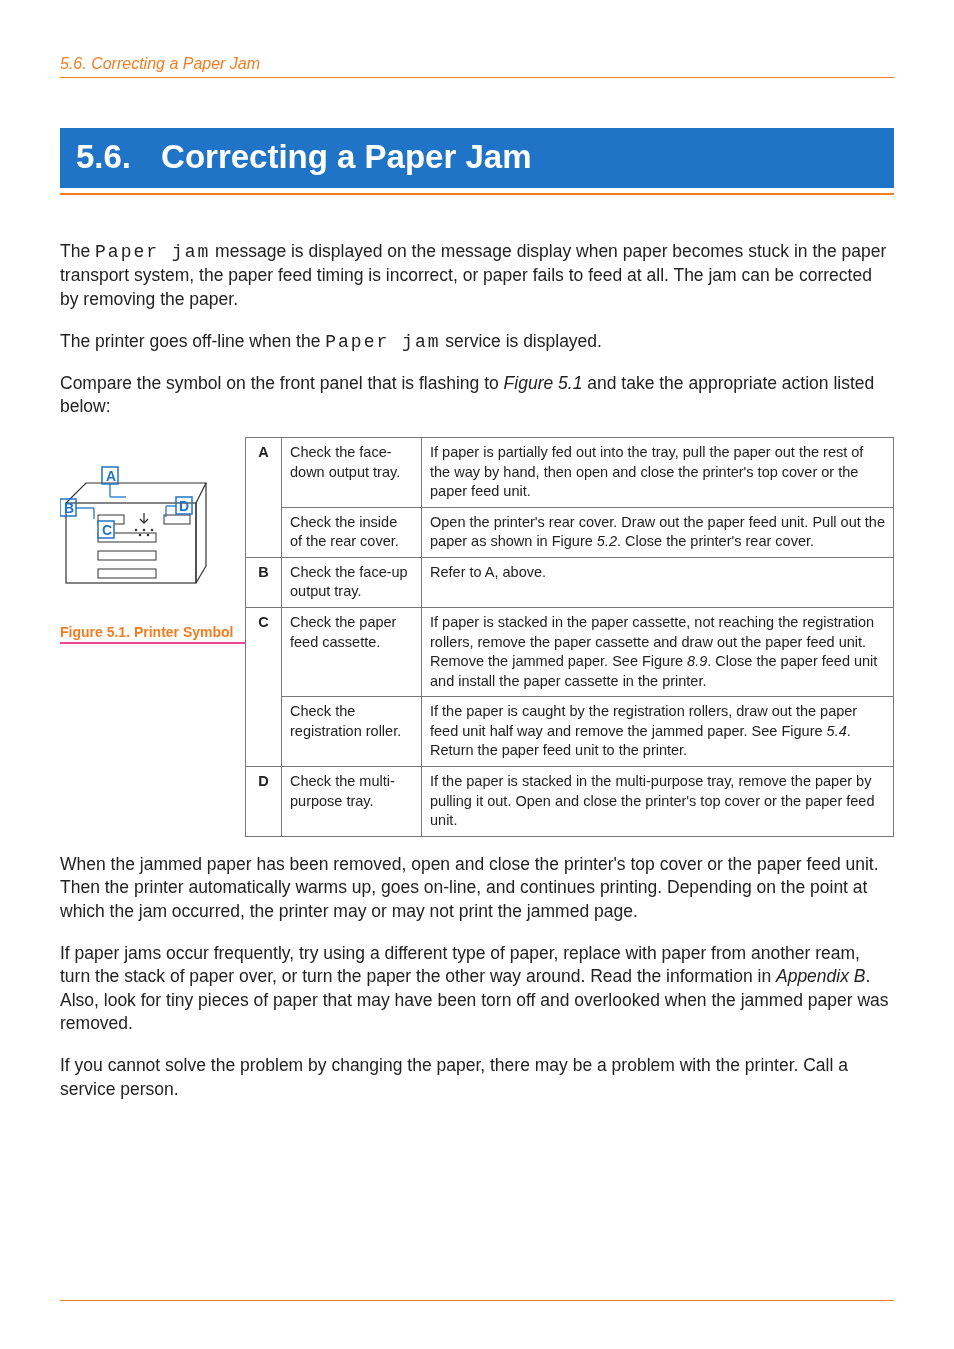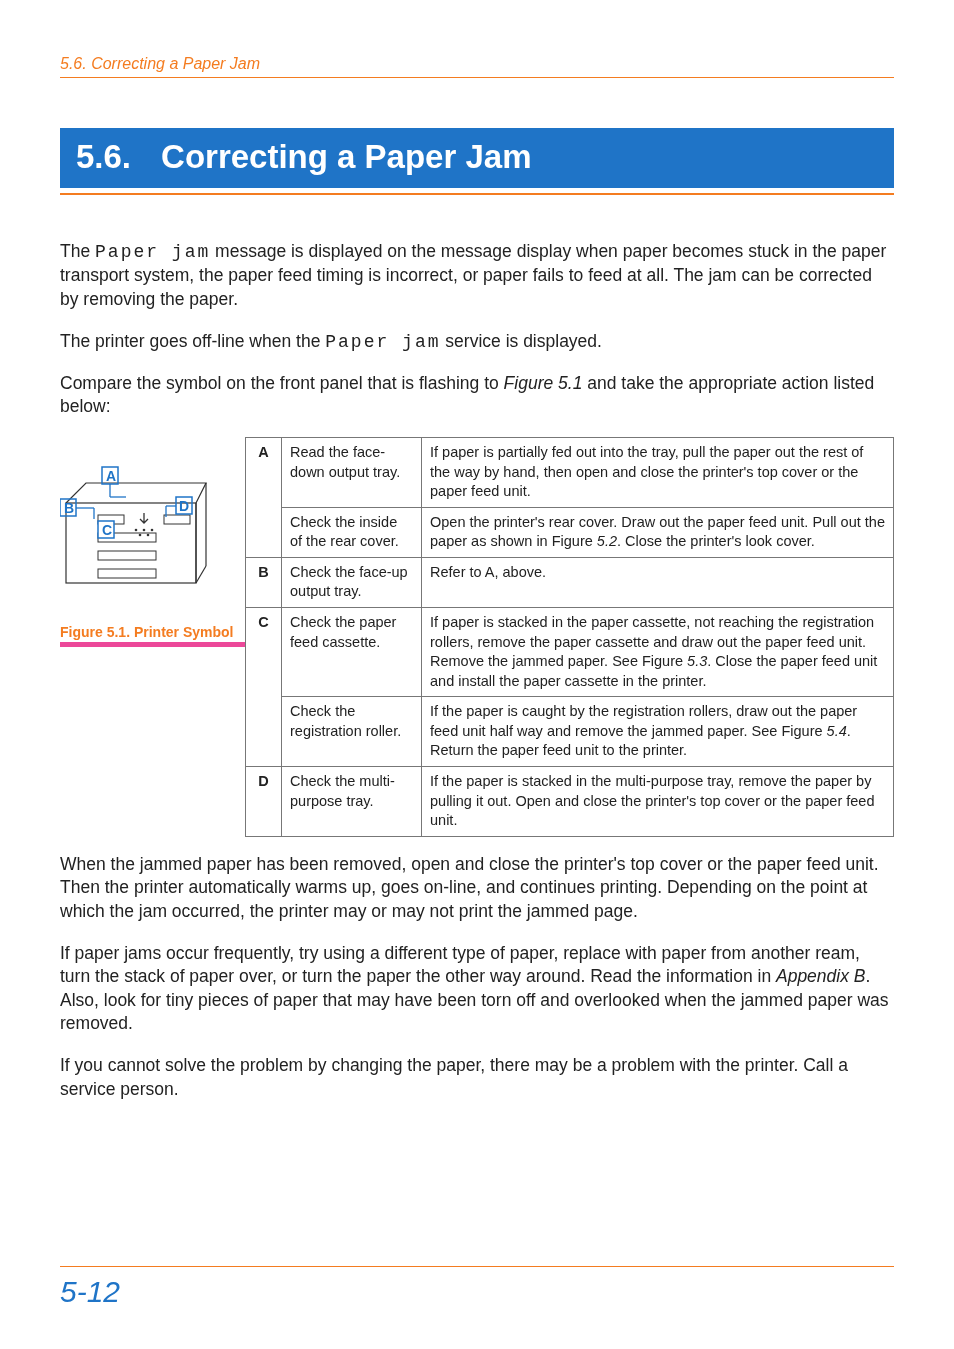--- a/index.html
+++ b/index.html
@@ -57,21 +57,21 @@
     flex: 0 0 185px;
     padding-top: 24px;
   }
   .fig-svg { width: 148px; height: 135px; }
   .fig-cap {
     color: #f47c20;
     font-weight: 700;
     font-size: 14px;
     margin-top: 25px;
     padding-bottom: 2px;
-    border-bottom: 5px solid #ec4899;
+    border-bottom: 2px solid #ec4899;
     line-height: 1.1;
   }
   .tblcol { flex: 1; }
   table.jam {
     border-collapse: collapse;
     width: 100%;
     font-size: 14.5px;
   }
   table.jam td {
     border: 1px solid #777;
@@ -166,36 +166,36 @@
       </g>
     </svg>
     <div class="fig-cap">Figure 5.1. Printer Symbol</div>
   </div>
 
   <div class="tblcol">
     <table class="jam">
       <tbody>
           <tr>
         <td class="letter" rowspan="2">A</td>
-        <td class="check">Read the face-down output tray.</td>
+        <td class="check">Check the face-down output tray.</td>
         <td>If paper is partially fed out into the tray, pull the paper out the rest of the way by hand, then open and close the printer's top cover or the paper feed unit.</td>
       </tr>
       <tr>
         <td class="check">Check the inside of the rear cover.</td>
-        <td><span>Open the printer's rear cover. Draw out the paper feed unit. Pull out the paper as shown in Figure </span><em class="figref">5.2</em><span>. Close the printer's look cover.</span></td>
+        <td><span>Open the printer's rear cover. Draw out the paper feed unit. Pull out the paper as shown in Figure </span><em class="figref">5.2</em><span>. Close the printer's rear cover.</span></td>
       </tr>
       <tr>
         <td class="letter">B</td>
         <td class="check">Check the face-up output tray.</td>
         <td>Refer to A, above.</td>
       </tr>
       <tr>
         <td class="letter" rowspan="2">C</td>
         <td class="check">Check the paper feed cassette.</td>
-        <td><span>If paper is stacked in the paper cassette, not reaching the registration rollers, remove the paper cassette and draw out the paper feed unit. Remove the jammed paper. See Figure </span><em class="figref">5.3</em><span>. Close the paper feed unit and install the paper cassette in the printer.</span></td>
+        <td><span>If paper is stacked in the paper cassette, not reaching the registration rollers, remove the paper cassette and draw out the paper feed unit. Remove the jammed paper. See Figure </span><em class="figref">8.9</em><span>. Close the paper feed unit and install the paper cassette in the printer.</span></td>
       </tr>
       <tr>
         <td class="check">Check the registration roller.</td>
         <td><span>If the paper is caught by the registration rollers, draw out the paper feed unit half way and remove the jammed paper. See Figure </span><em class="figref">5.4</em><span>. Return the paper feed unit to the printer.</span></td>
       </tr>
       <tr>
         <td class="letter">D</td>
         <td class="check">Check the multi-purpose tray.</td>
         <td>If the paper is stacked in the multi-purpose tray, remove the paper by pulling it out. Open and close the printer's top cover or the paper feed unit.</td>
       </tr>
@@ -207,14 +207,13 @@
 <p class="body">When the jammed paper has been removed, open and close the printer's top cover or the paper feed unit. Then the printer automatically warms up, goes on-line, and continues printing. Depending on the point at which the jam occurred, the printer may or may not print the jammed page.</p>
 
 <p class="body">
   <span>If paper jams occur frequently, try using a different type of paper, replace with paper from another ream, turn the stack of paper over, or turn the paper the other way around. Read the information in </span><em class="figref">Appendix B</em><span>. Also, look for tiny pieces of paper that may have been torn off and overlooked when the jammed paper was removed.</span>
 </p>
 
 <p class="body">If you cannot solve the problem by changing the paper, there may be a problem with the printer. Call a service person.</p>
 
 <div class="pagefoot">
   <div class="rule"></div>
-  <div class="num">5-12</div>
 </div>
 
 </body></html>

